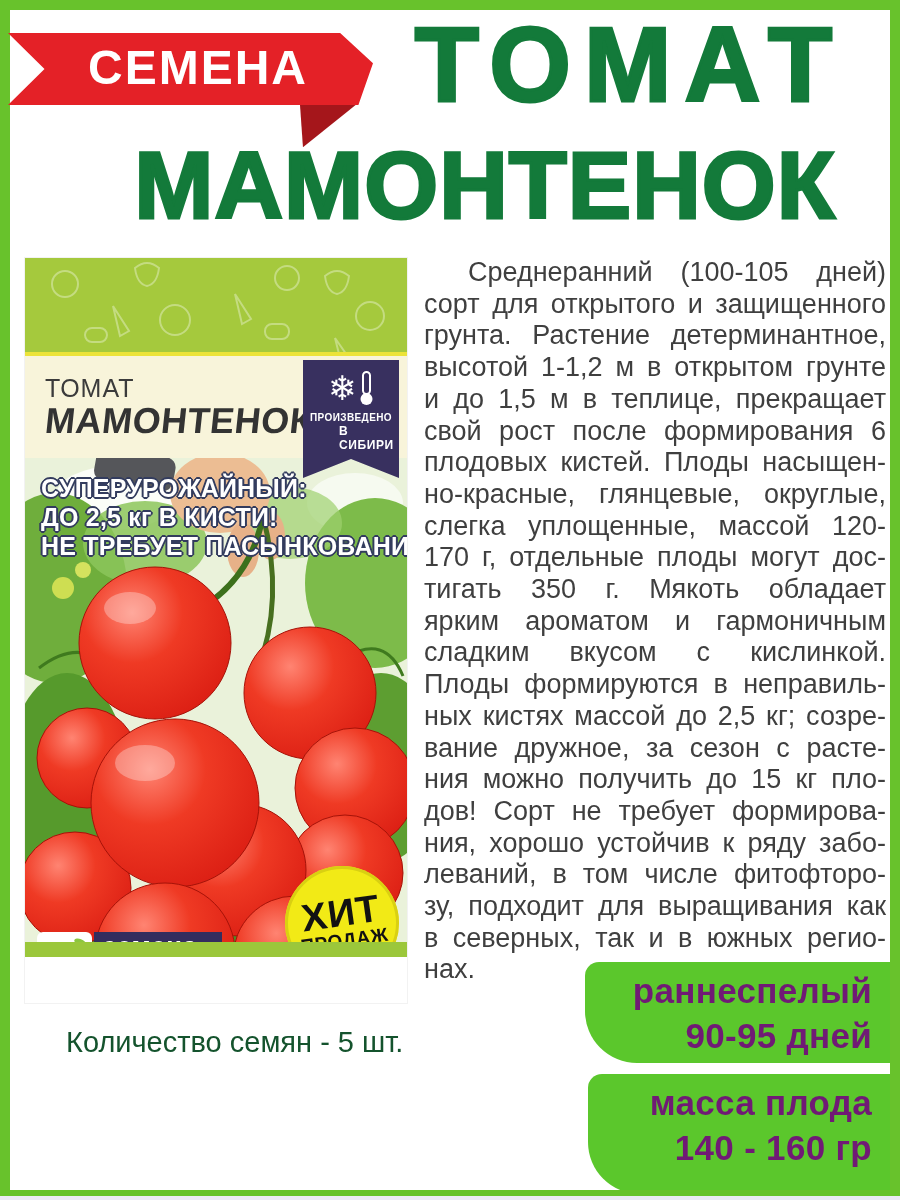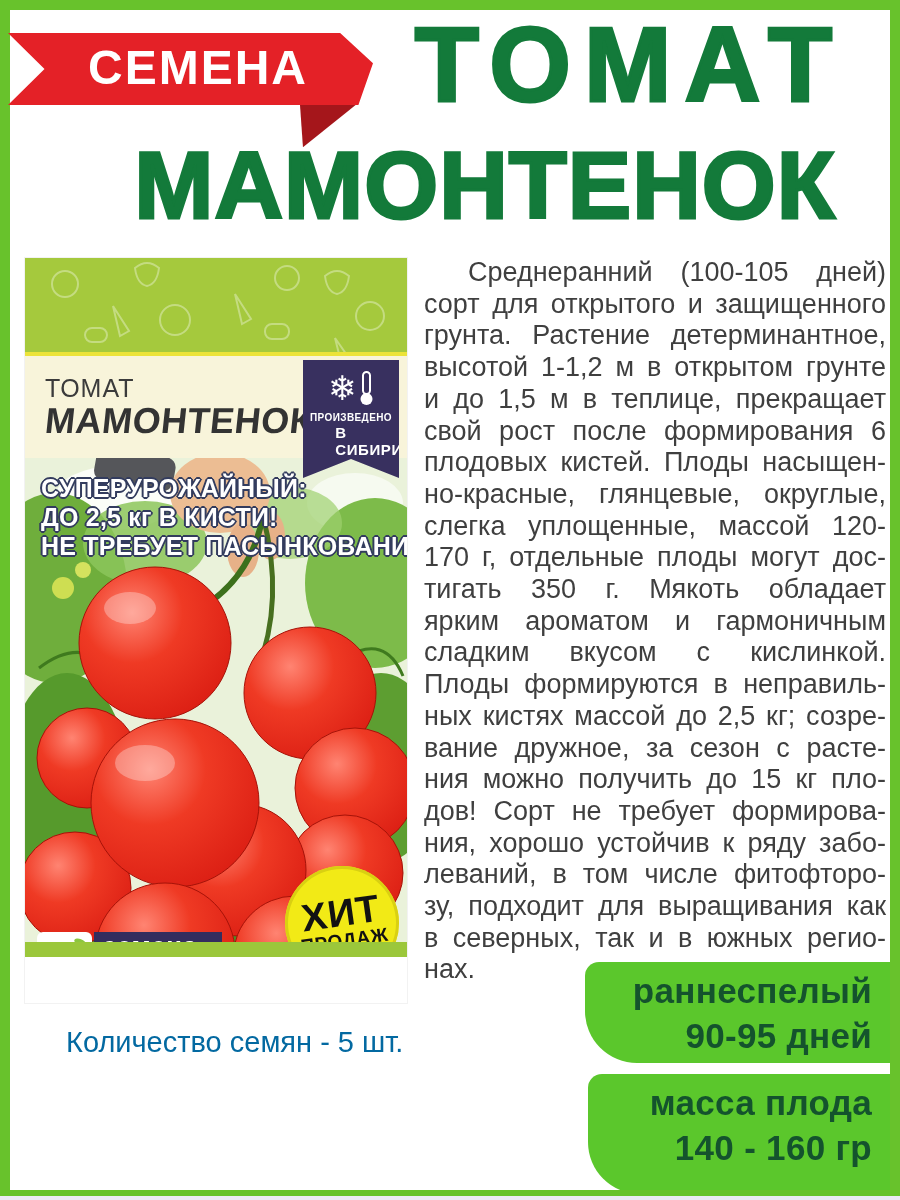--- a/index.html
+++ b/index.html
@@ -37,21 +37,21 @@
   .pk-photo{position:relative;width:382px;height:484px;overflow:hidden;background:#e8f0d8;}
   .pk-strip{width:382px;height:15px;background:#9bc73b;}
 
   
   .siberia{position:absolute;right:8px;top:102px;width:96px;height:118px;background:#38305f;z-index:15;
            clip-path:polygon(0 0,100% 0,100% 100%,50% 84%,0 100%);
            display:flex;flex-direction:column;align-items:center;color:#ffffff;}
   .sib-icons{display:flex;align-items:center;gap:2px;margin-top:7px;height:42px;}
   .snowflake{font-size:34px;line-height:38px;font-family:"DejaVu Sans",sans-serif;}
   .sib-line1{font-size:10px;font-weight:700;letter-spacing:0.4px;margin-top:3px;}
-  .sib-line2{font-size:15px;font-weight:700;letter-spacing:0.6px;margin-top:1px;margin-left:36px;}
+  .sib-line2{font-size:12px;font-weight:700;letter-spacing:0.6px;margin-top:1px;margin-left:36px;}
 
   
   .claims{position:absolute;left:16px;top:16px;z-index:6;color:#ffffff;font-weight:700;
           text-shadow:-2px 0 #333c5e,2px 0 #333c5e,0 -2px #333c5e,0 2px #333c5e,
                       -1px -1px #333c5e,1px 1px #333c5e,1px -1px #333c5e,-1px 1px #333c5e;}
   .claims div{font-size:25px;line-height:29px;letter-spacing:0.2px;white-space:nowrap;}
 
   
   .brand{position:absolute;left:12px;top:474px;display:flex;z-index:6;}
   .brand-logo{width:55px;height:52px;background:#ffffff;border-radius:6px;position:relative;
@@ -73,24 +73,24 @@
   .hit-line1{font-size:38px;font-weight:800;line-height:36px;letter-spacing:1px;}
   .hit-line2{font-size:19px;font-weight:800;line-height:20px;letter-spacing:0.5px;}
 
   
   .desc{position:absolute;left:424px;top:257px;width:462px;color:#3f3f3f;z-index:9;}
   .dline{font-size:27px;line-height:31.7px;text-align:justify;text-align-last:justify;white-space:normal;}
   .dline.indent{padding-left:44px;}
   .dline.last{text-align-last:left;}
 
   
-  .seed-count{position:absolute;left:66px;top:1026px;font-size:29px;color:#0369a1;z-index:9;}
-
-  
-  .spec{position:absolute;right:10px;background:#5bc72c;color:#14532d;text-align:right;
+  .seed-count{position:absolute;left:66px;top:1026px;font-size:29px;color:#14532d;z-index:9;}
+
+  
+  .spec{position:absolute;right:10px;background:#5bc72c;color:#701a75;text-align:right;
         padding:6px 18px 0 0;box-sizing:border-box;border-radius:14px 0 0 52px;z-index:30;}
   .spec1{top:962px;width:305px;height:101px;}
   .spec2{top:1074px;width:302px;height:120px;}
   .spec div{font-size:35px;font-weight:800;line-height:45px;letter-spacing:0.3px;white-space:nowrap;}
 </style>
 </head>
 <body>
 
 <div id="canvas">
 

